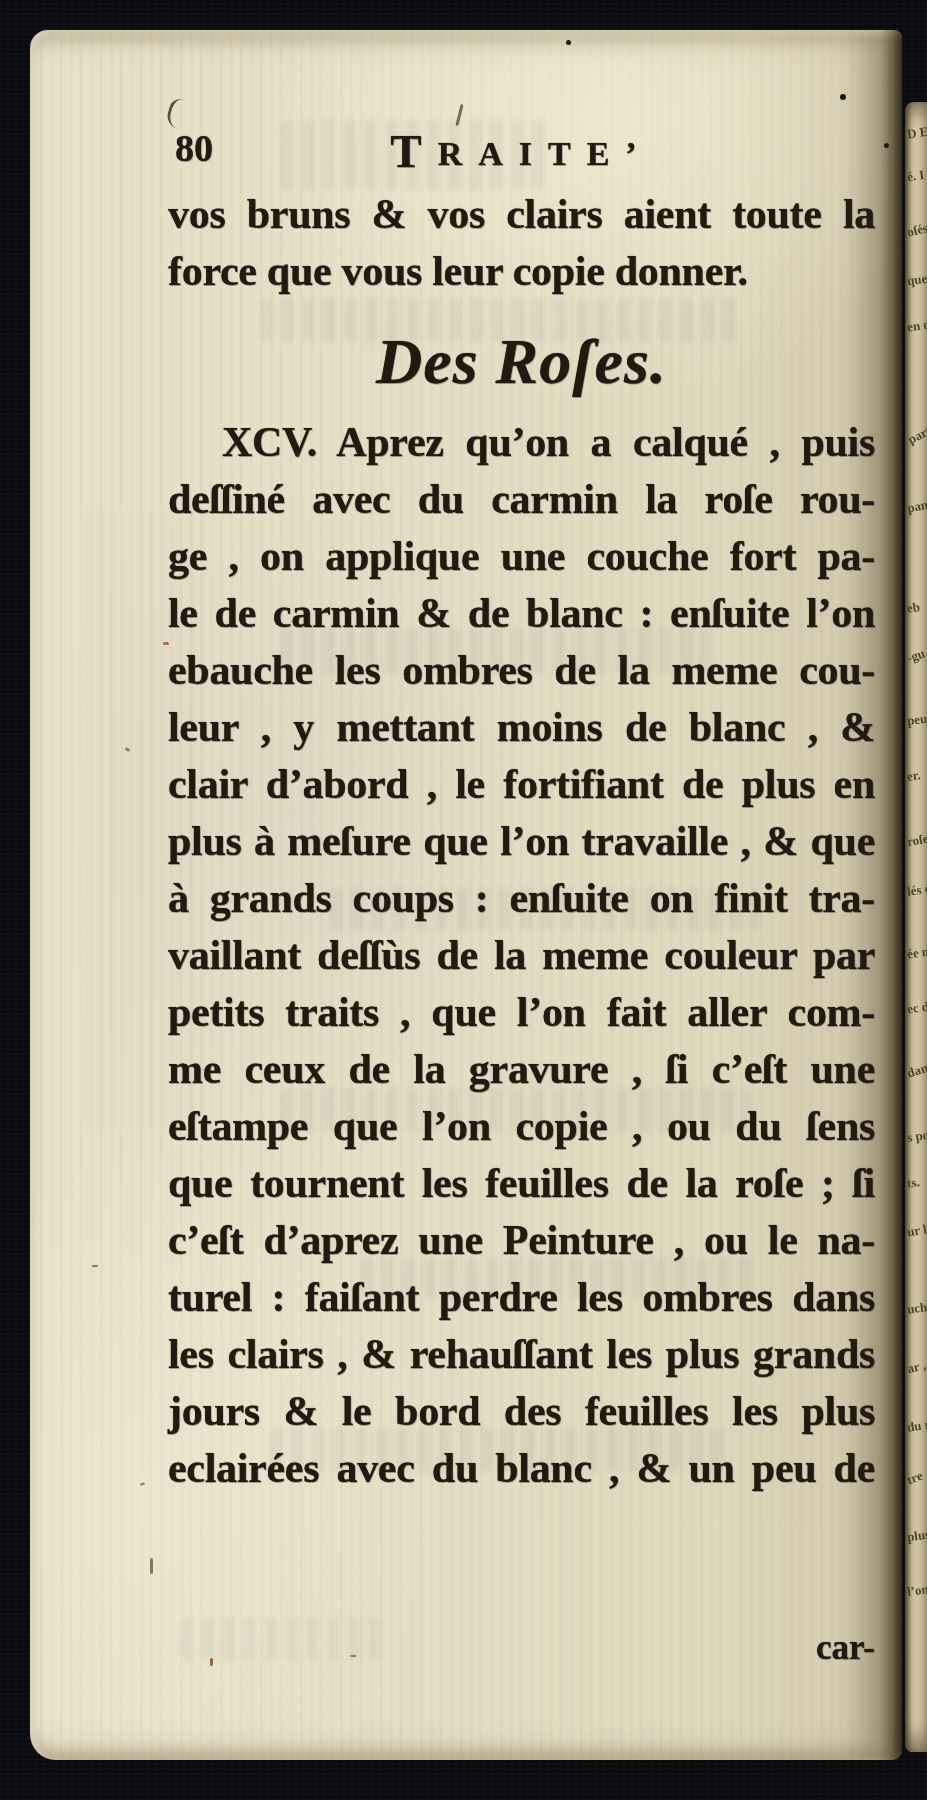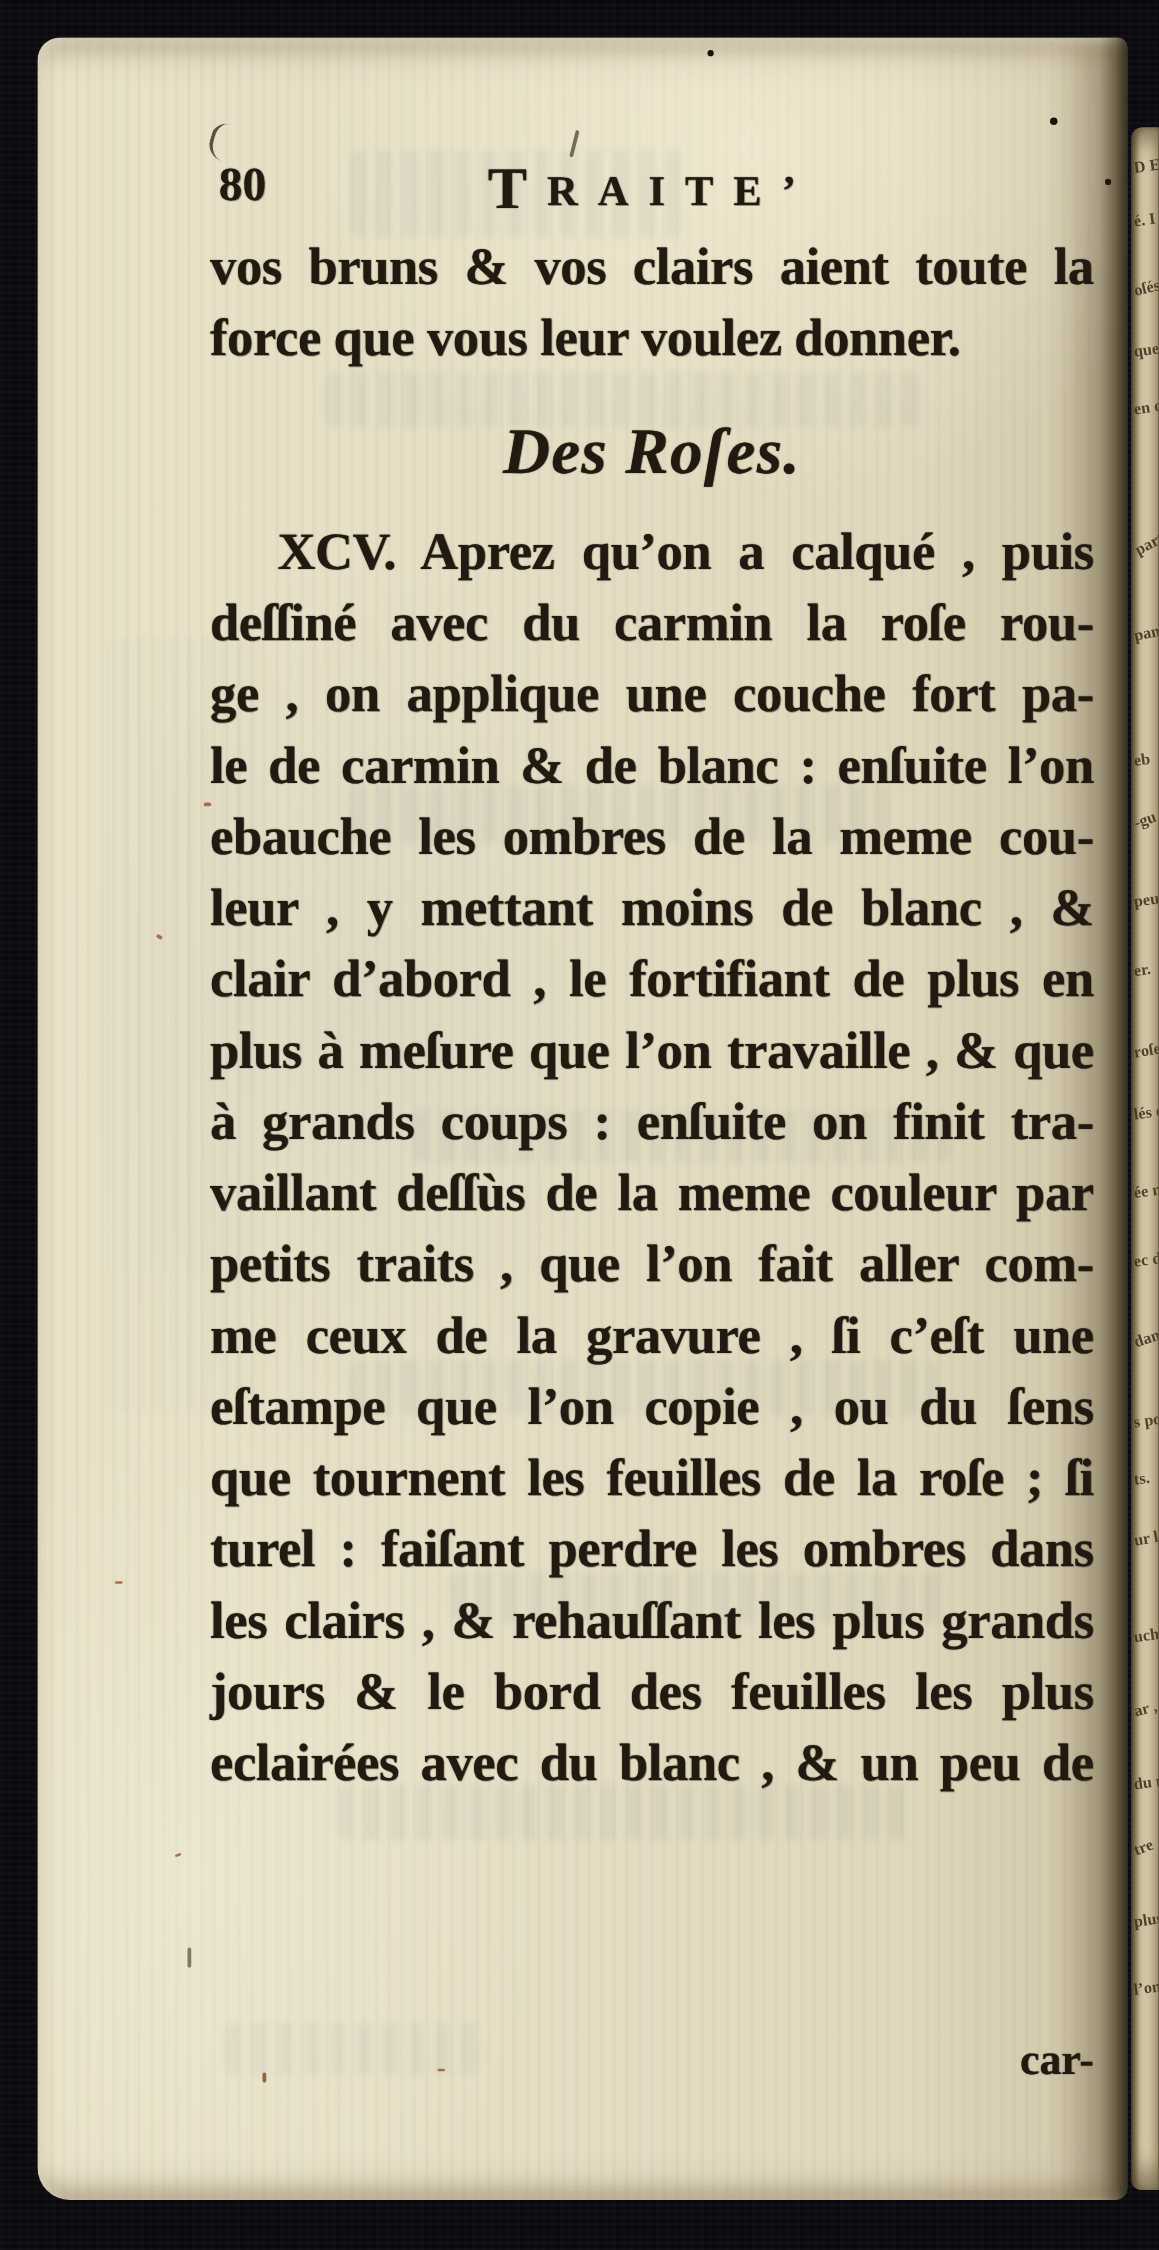--- a/index.html
+++ b/index.html
@@ -31,21 +31,21 @@
   .running-title{position:absolute;left:138px;top:94px;width:707px;text-align:center;
     font-weight:bold;white-space:nowrap;}
   .rt-initial{font-size:47px;letter-spacing:16px;vertical-align:-2px;}
   .rt-rest{font-size:34px;letter-spacing:16px;}
   .textcol{position:absolute;left:138px;width:707px;}
   .line{font-size:42px;line-height:57px;font-weight:bold;letter-spacing:-.3px;
     text-align:justify;text-align-last:justify;white-space:nowrap;}
   .line.flush{text-align-last:left;}
   .intro{top:156px;}
   .heading{position:absolute;left:138px;top:300px;width:707px;text-align:center;
-    font-size:52px;line-height:64px;font-style:italic;font-weight:bold;letter-spacing:1px;}
+    font-size:64px;line-height:64px;font-style:italic;font-weight:bold;letter-spacing:1px;}
   .para{top:384px;}
   .para .line:first-child{text-indent:54px;}
   .catchword{position:absolute;left:138px;top:1598px;width:707px;text-align:right;
     font-size:35px;font-weight:bold;}
   
   .ghost{position:absolute;border-radius:8px;filter:blur(2.6px);opacity:.5;
     background:repeating-linear-gradient(90deg,rgba(96,112,126,.17) 0 13px,rgba(0,0,0,0) 13px 21px);}
   .ghost.vert{background:repeating-linear-gradient(90deg,rgba(96,112,126,.10) 0 5px,rgba(0,0,0,0) 5px 13px);}
   
   .speck{position:absolute;border-radius:50%;background:#17120c;}
@@ -79,40 +79,41 @@
     <div class="ghost" style="left:250px;top:1058px;width:470px;height:44px;"></div>
     <div class="ghost" style="left:330px;top:1228px;width:400px;height:40px;"></div>
     <div class="ghost" style="left:240px;top:1398px;width:460px;height:44px;"></div>
     <div class="ghost" style="left:150px;top:1588px;width:210px;height:42px;opacity:.4;"></div>
 
     <div class="folio ink">80</div>
     <div class="running-title ink"><span class="rt-initial">T</span><span class="rt-rest">RAITE’</span></div>
 
     <div class="textcol intro">
       <div class="line ink">vos bruns &amp; vos clairs aient toute la</div>
-      <div class="line flush ink">force que vous leur voulez donner.</div>
+      <div class="line flush ink">force que vous leur copie donner.</div>
     </div>
 
     <div class="heading ink">Des Roſes.</div>
 
     <div class="textcol para">
       <div class="line ink">XCV. Aprez qu’on a calqué , puis</div>
       <div class="line ink">deſſiné avec du carmin la roſe rou-</div>
       <div class="line ink">ge , on applique une couche fort pa-</div>
       <div class="line ink">le de carmin &amp; de blanc : enſuite l’on</div>
       <div class="line ink">ebauche les ombres de la meme cou-</div>
       <div class="line ink">leur , y mettant moins de blanc , &amp;</div>
       <div class="line ink">clair d’abord , le fortifiant de plus en</div>
       <div class="line ink">plus à meſure que l’on travaille , &amp; que</div>
       <div class="line ink">à grands coups : enſuite on finit tra-</div>
       <div class="line ink">vaillant deſſùs de la meme couleur par</div>
       <div class="line ink">petits traits , que l’on fait aller com-</div>
       <div class="line ink">me ceux de la gravure , ſi c’eſt une</div>
       <div class="line ink">eſtampe que l’on copie , ou du ſens</div>
       <div class="line ink">que tournent les feuilles de la roſe ; ſi</div>
+      <div class="line ink">c’eſt d’aprez une Peinture , ou le na-</div>
       <div class="line ink">turel : faiſant perdre les ombres dans</div>
       <div class="line ink">les clairs , &amp; rehauſſant les plus grands</div>
       <div class="line ink">jours &amp; le bord des feuilles les plus</div>
       <div class="line ink">eclairées avec du blanc , &amp; un peu de</div>
     </div>
 
     <div class="catchword ink">car-</div>
 
     <div class="flourish" style="left:138px;top:68px;"></div>
     <div class="slashmark" style="left:428px;top:74px;"></div>

